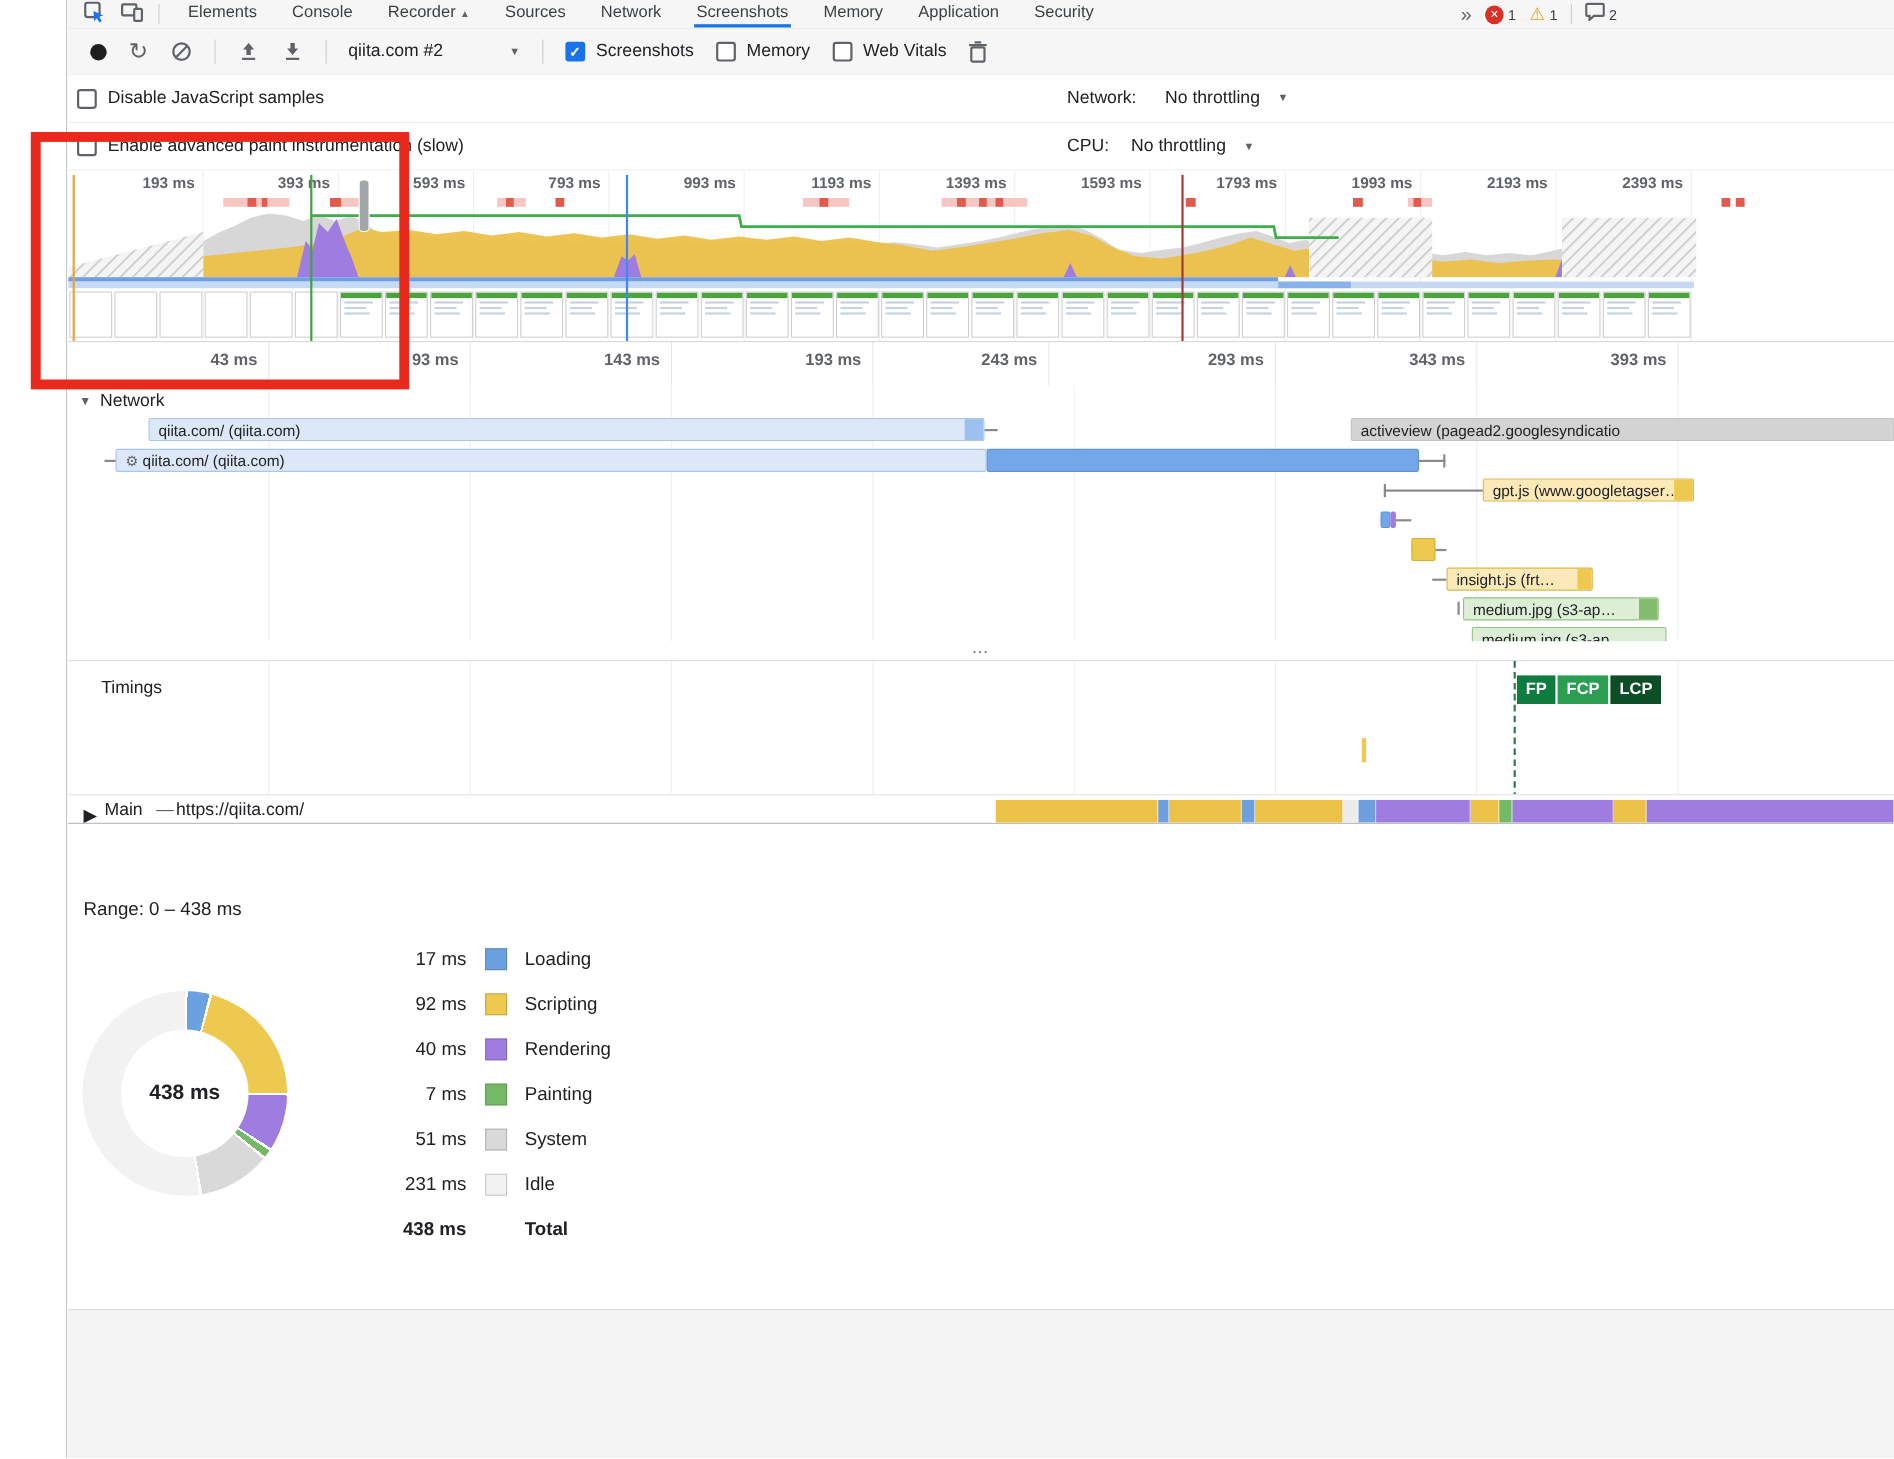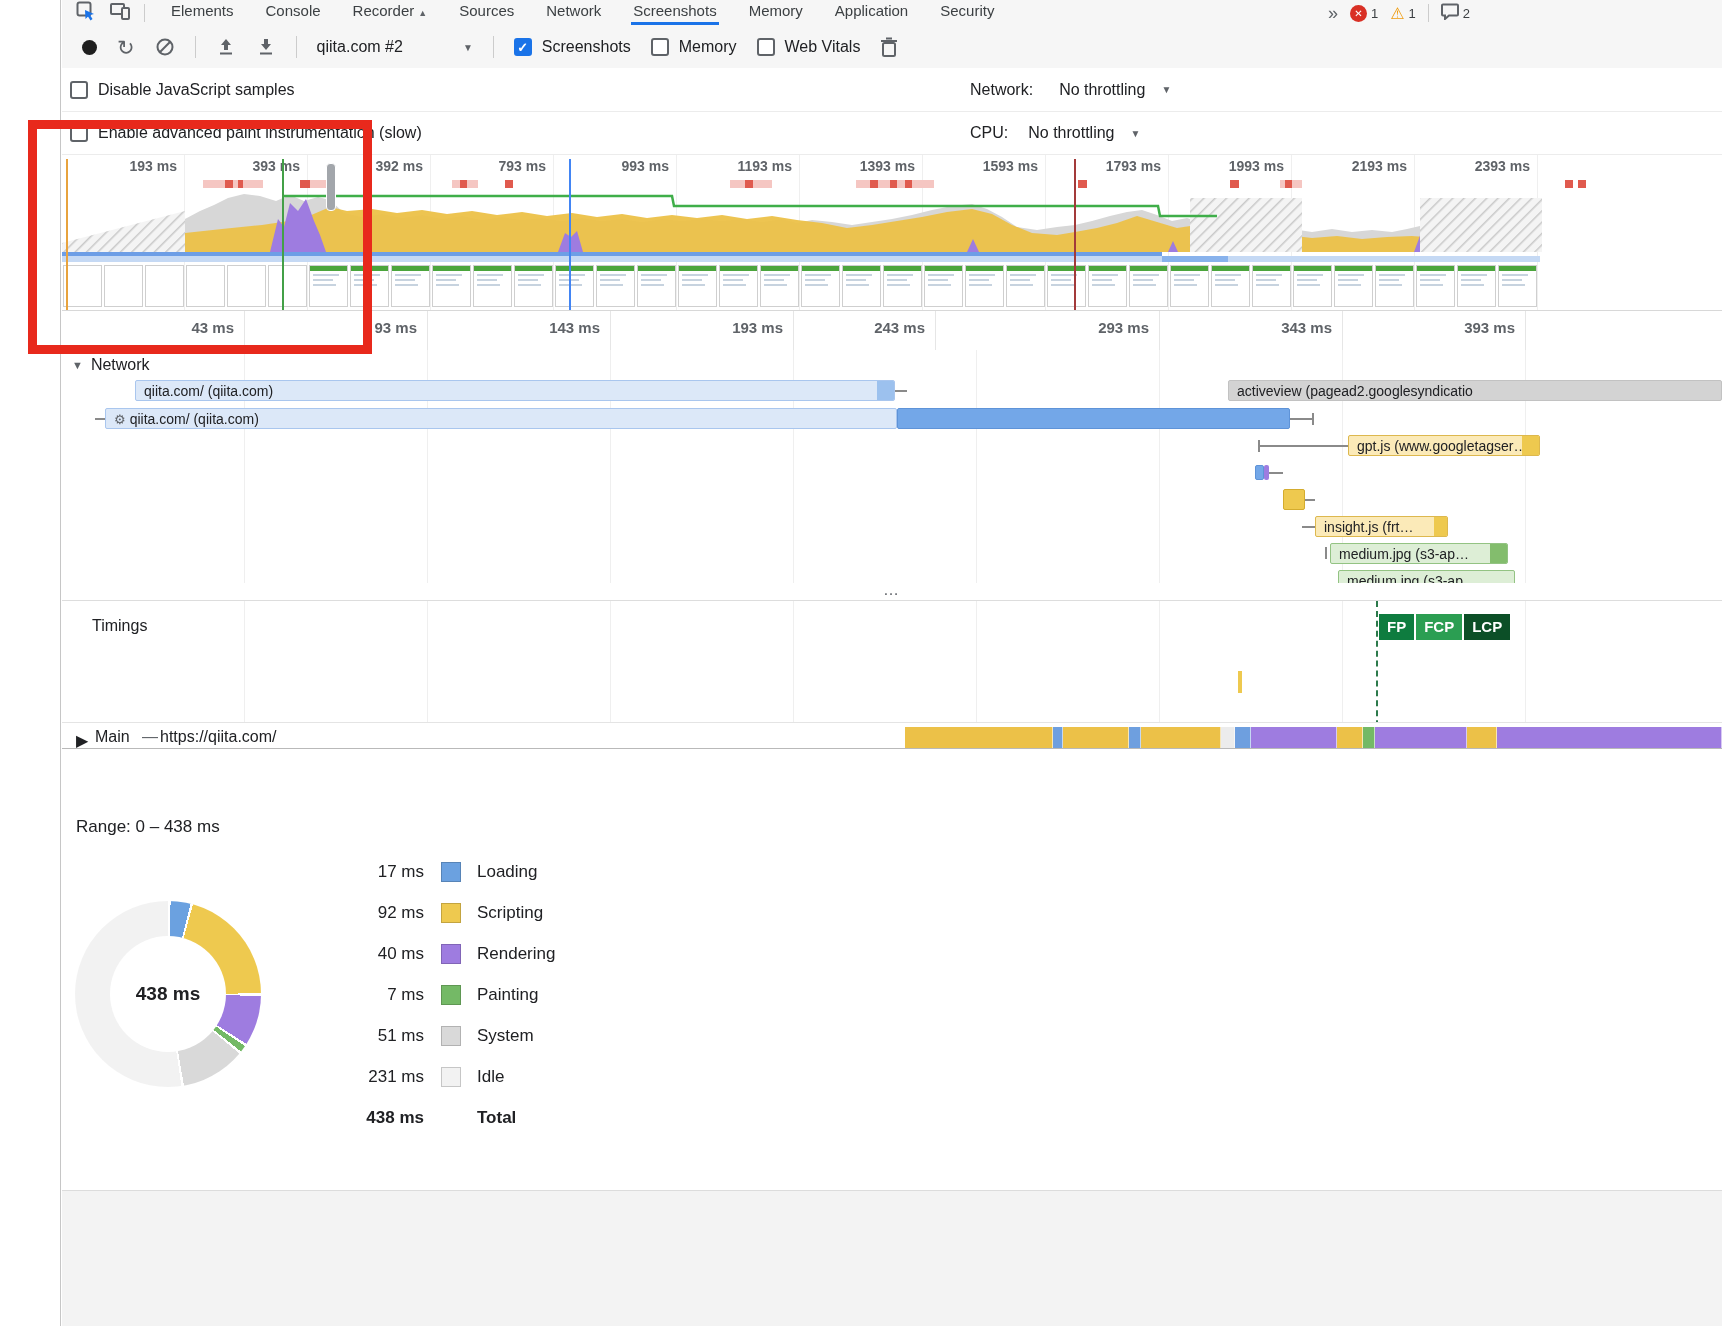--- a/index.html
+++ b/index.html
@@ -249,21 +249,21 @@
 
     <div class="overview">
       <div id="ov-ruler">
           <div class="ruler-cell" style="left: 0px; width: 123px; height: 155px;">
             <span class="ruler-label">193 ms</span>
           </div>
           <div class="ruler-cell" style="left: 123px; width: 123px; height: 155px;">
             <span class="ruler-label">393 ms</span>
           </div>
           <div class="ruler-cell" style="left: 246px; width: 123px; height: 155px;">
-            <span class="ruler-label">392 ms</span>
+            <span class="ruler-label">593 ms</span>
           </div>
           <div class="ruler-cell" style="left: 369px; width: 123px; height: 155px;">
             <span class="ruler-label">793 ms</span>
           </div>
           <div class="ruler-cell" style="left: 492px; width: 123px; height: 155px;">
             <span class="ruler-label">993 ms</span>
           </div>
           <div class="ruler-cell" style="left: 615px; width: 123px; height: 155px;">
             <span class="ruler-label">1193 ms</span>
           </div>
@@ -536,21 +536,21 @@
         </div>
         <div class="ruler-cell" style="left: 183px; width: 183px; height: 40px;">
           <span class="ruler-label">93 ms</span>
         </div>
         <div class="ruler-cell" style="left: 366px; width: 183px; height: 40px;">
           <span class="ruler-label">143 ms</span>
         </div>
         <div class="ruler-cell" style="left: 549px; width: 183px; height: 40px;">
           <span class="ruler-label">193 ms</span>
         </div>
-        <div class="ruler-cell" style="left: 691px; width: 183px; height: 40px;">
+        <div class="ruler-cell" style="left: 709px; width: 183px; height: 40px;">
           <span class="ruler-label">243 ms</span>
         </div>
         <div class="ruler-cell" style="left: 915px; width: 183px; height: 40px;">
           <span class="ruler-label">293 ms</span>
         </div>
         <div class="ruler-cell" style="left: 1098px; width: 183px; height: 40px;">
           <span class="ruler-label">343 ms</span>
         </div>
         <div class="ruler-cell" style="left: 1281px; width: 183px; height: 40px;">
           <span class="ruler-label">393 ms</span>

